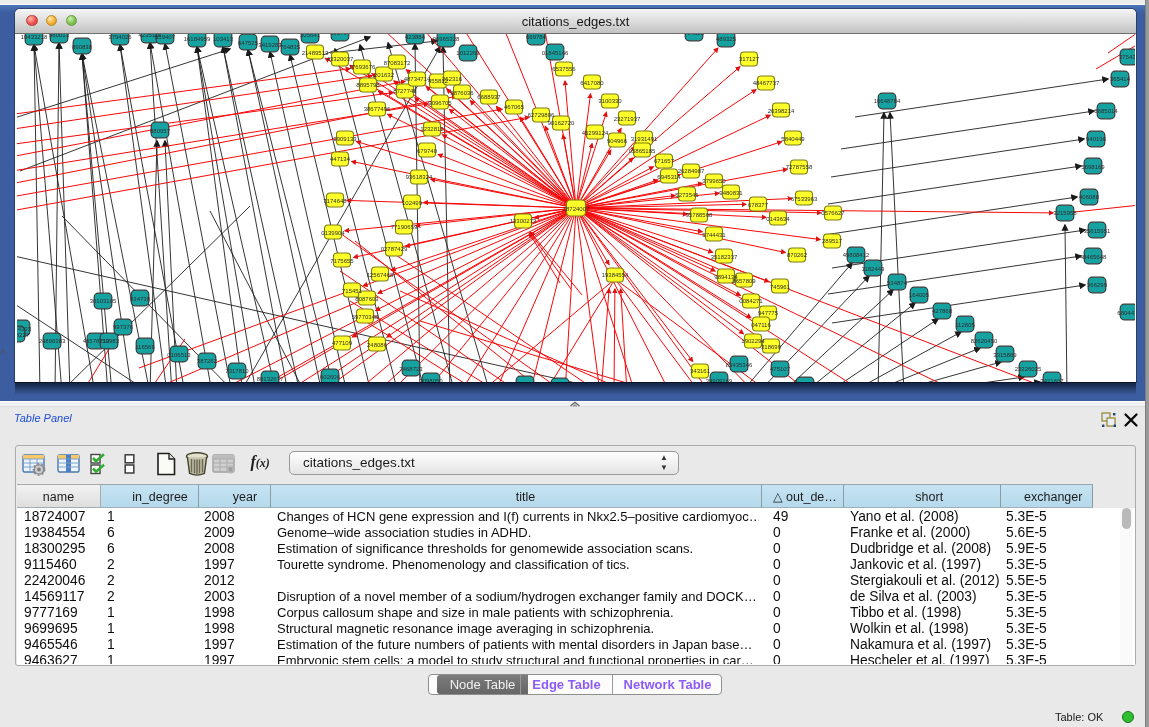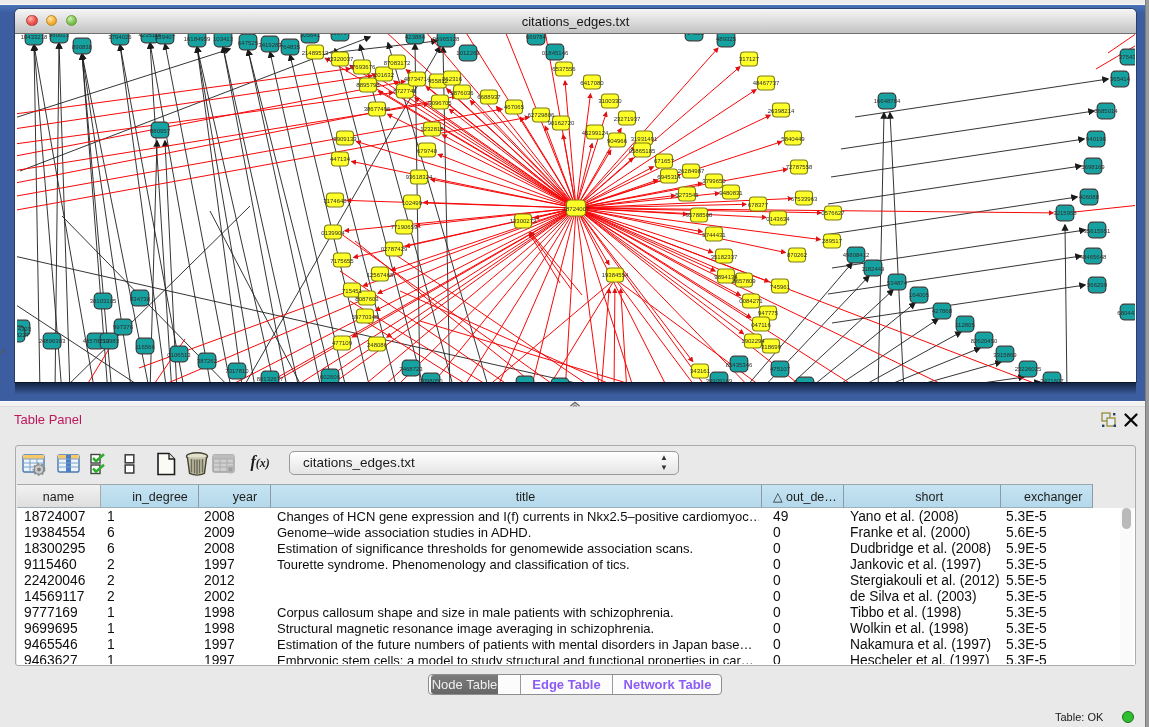--- a/index.html
+++ b/index.html
@@ -12,21 +12,21 @@
 #titlebar{position:absolute;left:0;top:0;width:100%;height:24.5px;border-radius:5px 5px 0 0;background:linear-gradient(#f6f6f6,#d8d8d8 60%,#c2c2c2);border-bottom:1px solid #6f6f6f;}
 #titlebar .t{position:absolute;left:0;right:0;top:4.5px;text-align:center;font-size:15px;color:#161616;}
 .tl{position:absolute;top:5.5px;width:11.5px;height:11.5px;border-radius:50%;}
 #tlr{left:11px;background:radial-gradient(circle at 35% 30%,#ffb9b0,#ee534e 55%,#c63a37);border:0.5px solid #b5403c;}
 #tly{left:30.9px;background:radial-gradient(circle at 35% 30%,#ffe9b0,#f5b033 55%,#d3912a);border:0.5px solid #ba8a26;}
 #tlg{left:50.7px;background:radial-gradient(circle at 35% 30%,#d2f0b2,#7fc353 55%,#5da23a);border:0.5px solid #67a03c;}
 #canvas{position:absolute;left:2px;top:24.5px;width:1117.6px;height:348.5px;overflow:hidden;}
 #divider{position:absolute;left:0;top:401px;width:1149px;height:6px;background:#f2f2f2;border-top:1px solid #fbfbfb;border-bottom:1px solid #dcdcdc;}
 #grip{position:absolute;left:569px;top:400.5px;}
 #panel{position:absolute;left:0;top:407px;width:1149px;height:320px;background:#e9e9e9;}
-#paneltitle{position:absolute;left:14px;top:5px;font-size:13px;color:#be185d;}
+#paneltitle{position:absolute;left:14px;top:5px;font-size:11px;color:#1d4ed8;font-style:italic;}
 #container{position:absolute;left:14.5px;top:37.5px;width:1121.5px;height:221px;background:#e9e9e9;border:1px solid #ababab;border-radius:3px;}
 #thead{position:absolute;left:1.5px;top:38px;width:1076px;height:24px;}
 #thead .th{position:absolute;top:0;height:24px;background:linear-gradient(#c6e3f2,#b4d9eb);border-bottom:1px solid #9fb0b8;border-right:1px solid #8b9aa3;border-top:1px solid #9aa7ad;font-size:12.5px;color:#1c1c1c;text-align:center;line-height:24px;}
 #tbody{position:absolute;left:1.5px;top:62px;width:1118px;height:157px;background:#fff;}
 .tr{position:absolute;left:0;width:1118px;height:16px;}
 .tr span{position:absolute;top:0;font-size:13.8px;color:#0d0d0d;white-space:nowrap;}
 .clip{overflow:hidden;}
 .t{font-size:13px !important;}
 #rowsclip{position:absolute;left:15.5px;top:507.5px;width:1104px;height:156px;overflow:hidden;}
 #vscroll{position:absolute;left:1104.5px;top:62px;width:13px;height:157px;background:#fafafa;}
@@ -677,21 +677,22 @@
       <span style="left:8.5px">22420046</span>
       <span style="left:91.5px">2</span>
       <span style="left:188.5px">2012</span>
       <span style="left:757.5px">0</span>
       <span style="left:834.5px">Stergiakouli et al. (2012)</span>
       <span style="left:990.5px">5.5E-5</span>
     </div>
     <div class="tr" style="top:81.0px">
       <span style="left:8.5px">14569117</span>
       <span style="left:91.5px">2</span>
-      <span style="left:188.5px">2002</span>
+      <span style="left:188.5px">2003</span>
+      <span style="left:261.5px;width:482px" class="clip t">Disruption of a novel member of a sodium/hydrogen exchanger family and DOCK…</span>
       <span style="left:757.5px">0</span>
       <span style="left:834.5px">de Silva et al. (2003)</span>
       <span style="left:990.5px">5.3E-5</span>
     </div>
     <div class="tr" style="top:97.0px">
       <span style="left:8.5px">9777169</span>
       <span style="left:91.5px">1</span>
       <span style="left:188.5px">1998</span>
       <span style="left:261.5px;width:482px" class="clip t">Corpus callosum shape and size in male patients with schizophrenia.</span>
       <span style="left:757.5px">0</span>
@@ -720,19 +721,19 @@
       <span style="left:8.5px">9463627</span>
       <span style="left:91.5px">1</span>
       <span style="left:188.5px">1997</span>
       <span style="left:261.5px;width:482px" class="clip t">Embryonic stem cells: a model to study structural and functional properties in car…</span>
       <span style="left:757.5px">0</span>
       <span style="left:834.5px">Hescheler et al. (1997)</span>
       <span style="left:990.5px">5.3E-5</span>
     </div>
 </div>
 <div id="tabs">
-  <div class="seg sel" style="left:2px;width:67px;">Node Table</div>
+  <div class="seg sel" style="left:8px;width:91px;">Node Table</div>
   <div class="seg" style="left:91px;width:92px;border-left:1px solid #999;">Edge Table</div>
   <div class="seg" style="left:183px;width:110px;border-left:1px solid #999;">Network Table</div>
 </div>
 <div id="memory">Table: OK</div>
 <div id="memdot"></div>
 <div id="rightstrip"></div>
 
 </body></html>

